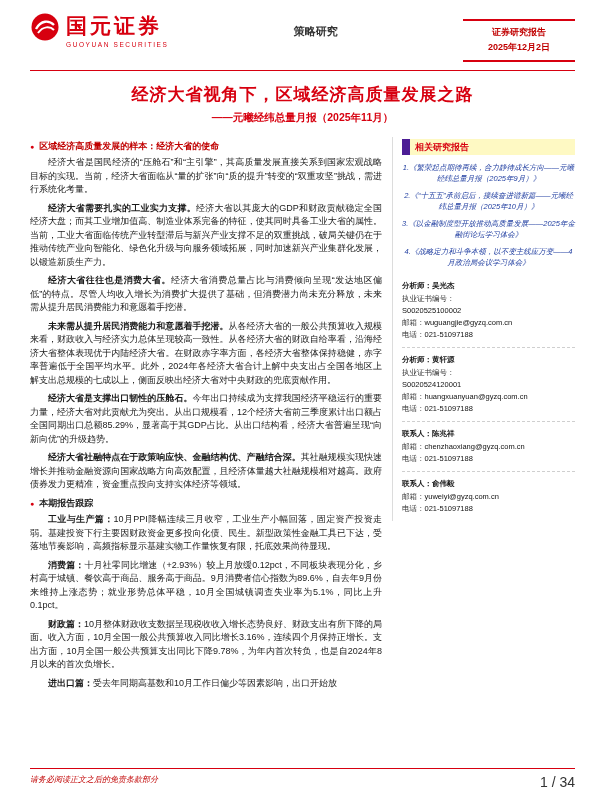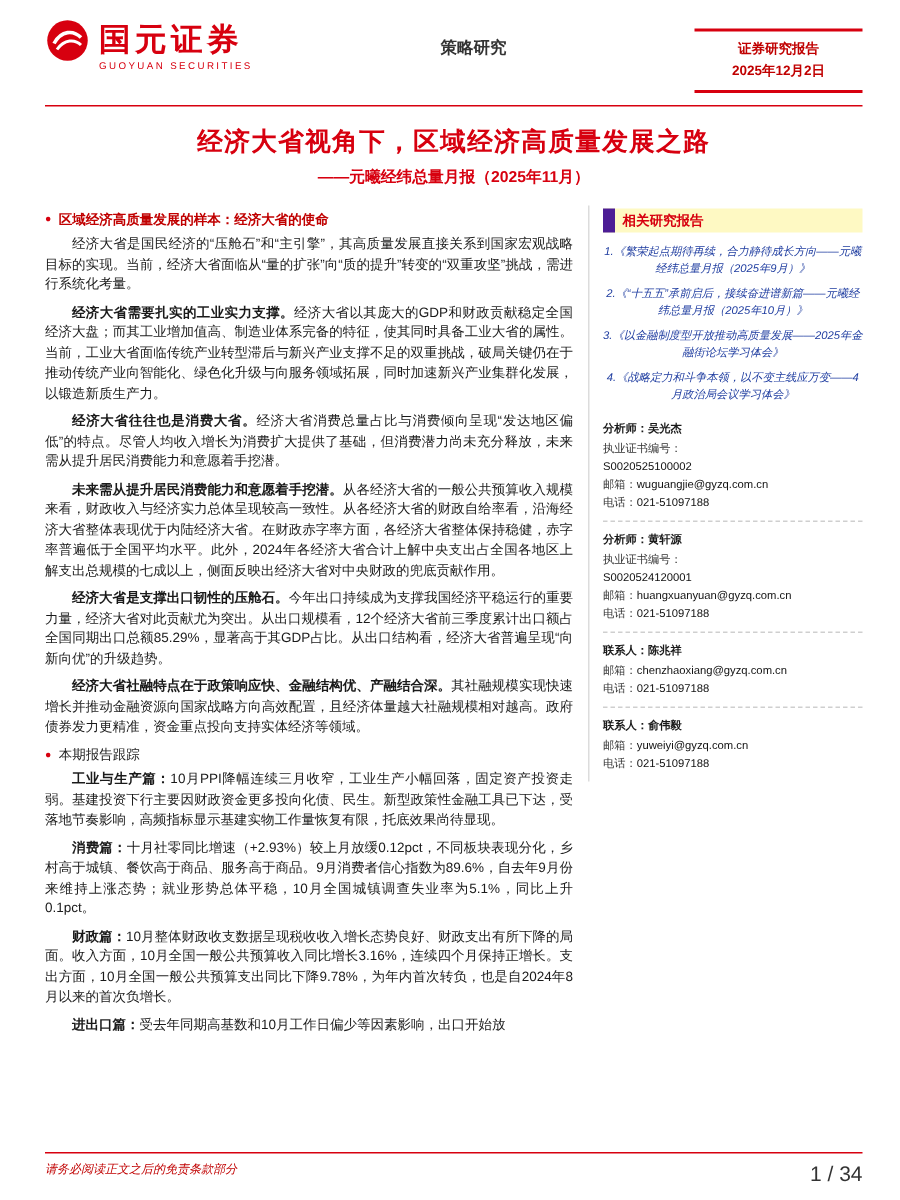--- a/index.html
+++ b/index.html
@@ -29,21 +29,21 @@
   
   .content { display: flex; align-items: flex-start; }
   .main { flex: 0 0 352px; font-size: 9px; line-height: 13.5px; text-align: justify; }
   .sidebar { flex: 1; margin-left: 10px; padding-left: 9px; border-left: 1px solid #dcdcdc;
              font-size: 7.5px; line-height: 11px; }
   
   .kp { color: #d7000f; font-weight: 700; font-size: 9.5px; margin-bottom: 4px; }
   .bullet-line { display: flex; gap: 5px; align-items: flex-start; margin: 3px 0 3px; }
   .dot { color: #d7000f; font-size: 7px; flex: 0 0 auto; }
   .sec1 { color: #c00000; font-weight: 700; }
-  .sec2 { color: #222; font-weight: 400; }
+  .sec2 { color: #222; font-weight: 700; }
   .para { margin-bottom: 5px; text-indent: 18px; }
   .lead { font-weight: 700; }
   
   .side-h { color: #d7000f; font-weight: 700; font-size: 9px; line-height: 12px;
             border-left: 8px solid #4c1d95; padding-left: 5px; margin: 2px 0 7px;
             background: #fef9c3; padding-top: 2px; padding-bottom: 2px; }
   .rel-item { color: #1f3da0; margin-bottom: 6px; font-style: italic; text-align: center; }
   .authors { margin-top: 10px; }
   .author { padding: 6px 0; border-top: 1px dashed #cfcfcf; }
   .author:first-of-type { border-top: none; padding-top: 2px; }

